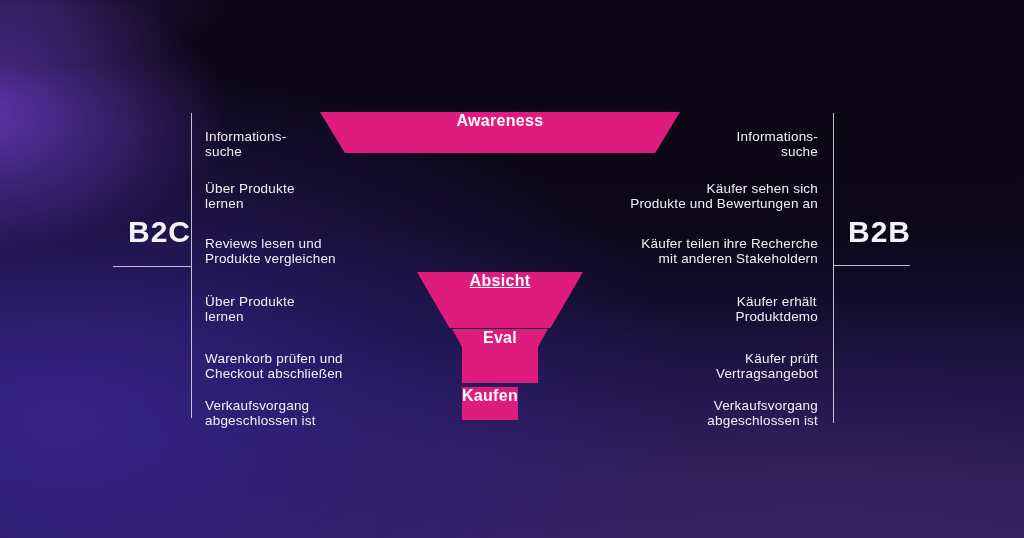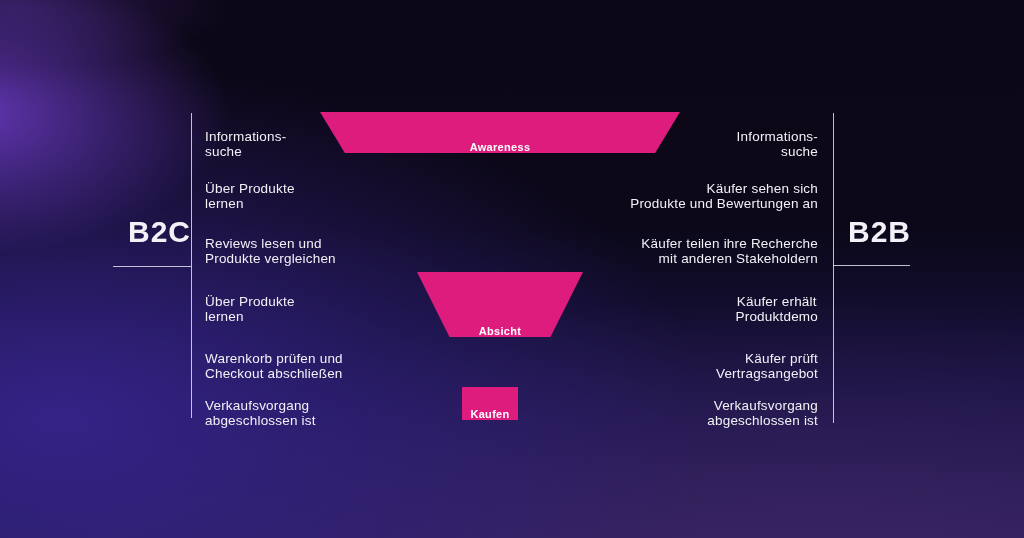--- a/index.html
+++ b/index.html
@@ -13,31 +13,31 @@
       radial-gradient(300px 90px at 2% 1%, rgba(96,54,170,0.38), rgba(96,54,170,0) 70%),
       radial-gradient(950px 520px at 6% 78%, rgba(55,36,138,0.95), rgba(55,36,138,0) 68%),
       radial-gradient(1150px 430px at 80% 112%, rgba(62,38,100,0.98), rgba(62,38,100,0) 72%),
       linear-gradient(180deg, #0B0716 0%, #0C0819 42%, #191347 78%, #231A55 100%);
   }
 
   
   .funnel { position: absolute; left: 320px; top: 112px; width: 360px; height: 308px; }
   .band {
     position: absolute;
-    display: flex; align-items: flex-end; justify-content: center;
-    font-weight: 700; font-size: 11px; letter-spacing: 0.3px; color: #FFFFFF;
+    display: flex; align-items: flex-start; justify-content: center;
+    font-weight: 700; font-size: 16px; letter-spacing: 0.3px; color: #FFFFFF;
   }
   .band-1 { left: 0;    top: 0;     width: 360px; height: 41px;
             clip-path: polygon(0% 0%, 100% 0%, 93.1% 100%, 6.9% 100%); }
   .band-2 { left: 27px; top: 45px;  width: 306px; height: 54px;
             clip-path: polygon(0% 0%, 100% 0%, 89.2% 100%, 10.8% 100%); }
   .band-3 { left: 62px; top: 103px; width: 236px; height: 53px;
             clip-path: polygon(0% 0%, 100% 0%, 86% 100%, 14% 100%); }
-  .band-4 { left: 97px; top: 160px; width: 166px; height: 65px;
-            clip-path: polygon(0% 0%, 100% 0%, 80.4% 100%, 19.6% 100%); }
+  .band-4 { left: 97px; top: 160px; width: 166px; height: 56px;
+            clip-path: polygon(0% 0%, 100% 0%, 80.4% 100%, 19.6% 100%); text-decoration: underline; }
   .band-5 { left: 132px; top: 217px; width: 96px; height: 54px;
             clip-path: polygon(0% 0%, 100% 0%, 89.6% 33%, 89.6% 100%, 10.4% 100%, 10.4% 33%); }
   .band-6 { left: 142px; top: 275px; width: 56px; height: 33px; }
 
   
   .side-title {
     position: absolute; width: 78px; text-align: right;
     font-size: 30px; font-weight: 700; letter-spacing: 1px;
     transform: translateY(-50%);
   }
@@ -57,20 +57,23 @@
 </style>
 </head>
 <body>
 
 <div class="funnel">
   <div class="band band-1" style="background:#DE1C7E">
     <span>Awareness</span>
   </div>
   <div class="band band-4" style="background:#DE1C7E">
     <span>Absicht</span>
+  </div>
+  <div class="band band-5" style="background:#DE1C7E">
+    <span>Eval</span>
   </div>
   <div class="band band-6" style="background:#DE1C7E">
     <span>Kaufen</span>
   </div>
 </div>
 
 <div class="left-col">
   <div class="side-title" style="left:113px; top:232px;">B2C</div>
   <div class="vline" style="left:191px; top:113px; height:305px;"></div>
   <div class="hline" style="left:113px; top:266px; width:78px;"></div>

